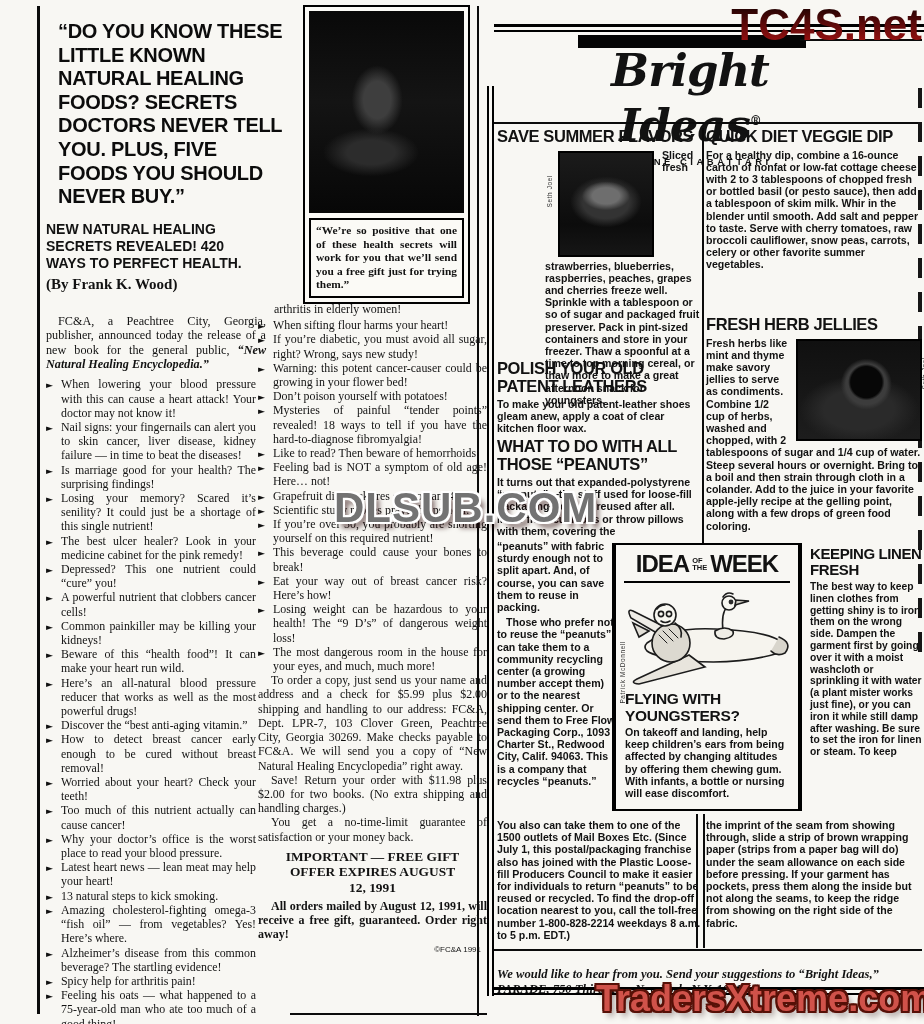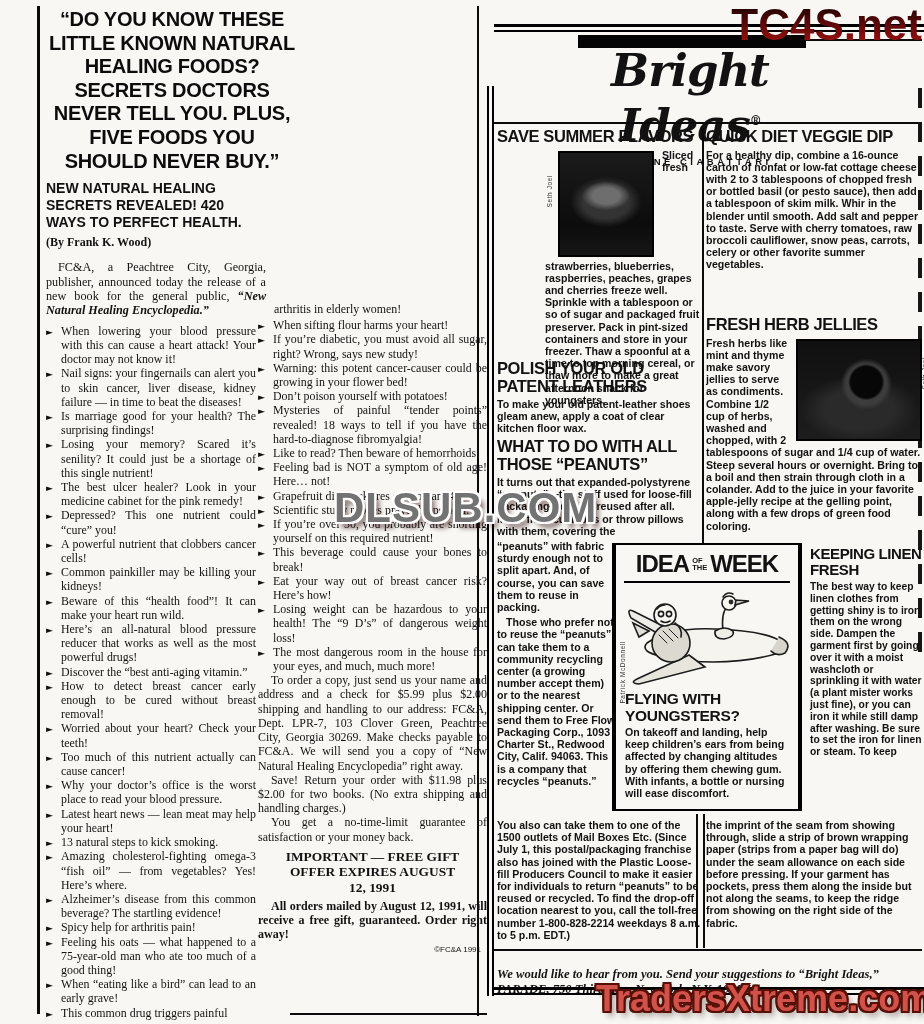--- a/index.html
+++ b/index.html
@@ -8,25 +8,25 @@
 
   
   .vline{position:absolute;background:#0b0b0b;}
   .hline{position:absolute;background:#0b0b0b;}
   .dbl-h{position:absolute;background:linear-gradient(180deg,#000 0 3px,transparent 3px 6px,#000 6px 8px);}
   .dbl-v{position:absolute;background:linear-gradient(90deg,#000 0 2px,transparent 2px 5px,#000 5px 7px);}
   .edge-dashes{position:absolute;background:repeating-linear-gradient(180deg,#161616 0 20px,transparent 20px 34px);}
 
   
   .ad-col1{position:absolute;left:46px;top:8px;width:252px;}
-  .headline{margin:0;font-family:"Liberation Sans",sans-serif;font-weight:bold;
-            font-size:20px;line-height:23.6px;letter-spacing:-.3px;color:#0c0c0c;text-align:center;}
+  .headline{margin:12px;font-family:"Liberation Sans",sans-serif;font-weight:bold;
+            font-size:20px;line-height:23.6px;letter-spacing:-.3px;color:#0c0c0c;}
   .subhead{margin:7px 0 4px;width:220px;font-family:"Liberation Sans",sans-serif;font-weight:bold;
            font-size:14px;line-height:17px;}
-  .ad-byline{margin:0 0 10px;font-weight:bold;font-size:12px;}
+  .ad-byline{margin:0 0 21px;font-weight:bold;font-size:15px;}
   .intro{margin:0 0 6px;width:220px;font-size:12.2px;line-height:14.4px;text-align:justify;text-indent:12px;}
   .intro i{font-weight:bold;}
   ul.bullets{list-style:none;margin:2px 0 0;padding:0;width:210px;font-size:11.9px;line-height:14.2px;text-align:justify;}
   ul.bullets li{position:relative;padding-left:15px;margin:0;}
   ul.bullets li::before{content:"►";position:absolute;left:0;top:1px;font-size:9px;
                         font-family:"DejaVu Sans",sans-serif;}
   .ad-photo{position:absolute;left:303px;top:5px;width:167px;margin:0;border:2px solid #000;
             background:#fbfaf6;padding:4px;box-sizing:border-box;}
   .photo-a{height:202px;background:
       radial-gradient(ellipse 34px 46px at 44% 44%, #3e3e3e 0 40%, transparent 75%),
@@ -140,20 +140,24 @@
         <li>13 natural steps to kick smoking.</li>
         <li>Amazing cholesterol-fighting omega-3 “fish oil” — from vegetables? Yes! Here’s where.</li>
         <li>Alzheimer’s disease from this common beverage? The startling evidence!</li>
         <li>Spicy help for arthritis pain!</li>
         <li>Feeling his oats — what happened to a 75-year-old man who ate too much of a good thing!</li>
         <li>When “eating like a bird” can lead to an early grave!</li>
         <li>This common drug triggers painful</li>
       </ul>
   </section>
 
+  <figure class="ad-photo">
+    <div class="photo-a"></div>
+    <figcaption>“We’re so positive that one of these health secrets will work for you that we’ll send you a free gift just for trying them.”</figcaption>
+  </figure>
 
   <section class="ad-col2">
     <p class="cont">arthritis in elderly women!</p>
     <ul class="bullets">
 
     <li>When sifting flour harms your heart!</li>
         <li>If you’re diabetic, you must avoid all sugar, right? Wrong, says new study!</li>
         <li>Warning: this potent cancer-causer could be growing in your flower bed!</li>
         <li>Don’t poison yourself with potatoes!</li>
         <li>Mysteries of painful “tender points” revealed! 18 ways to tell if you have the hard-to-diagnose fibromyalgia!</li>

